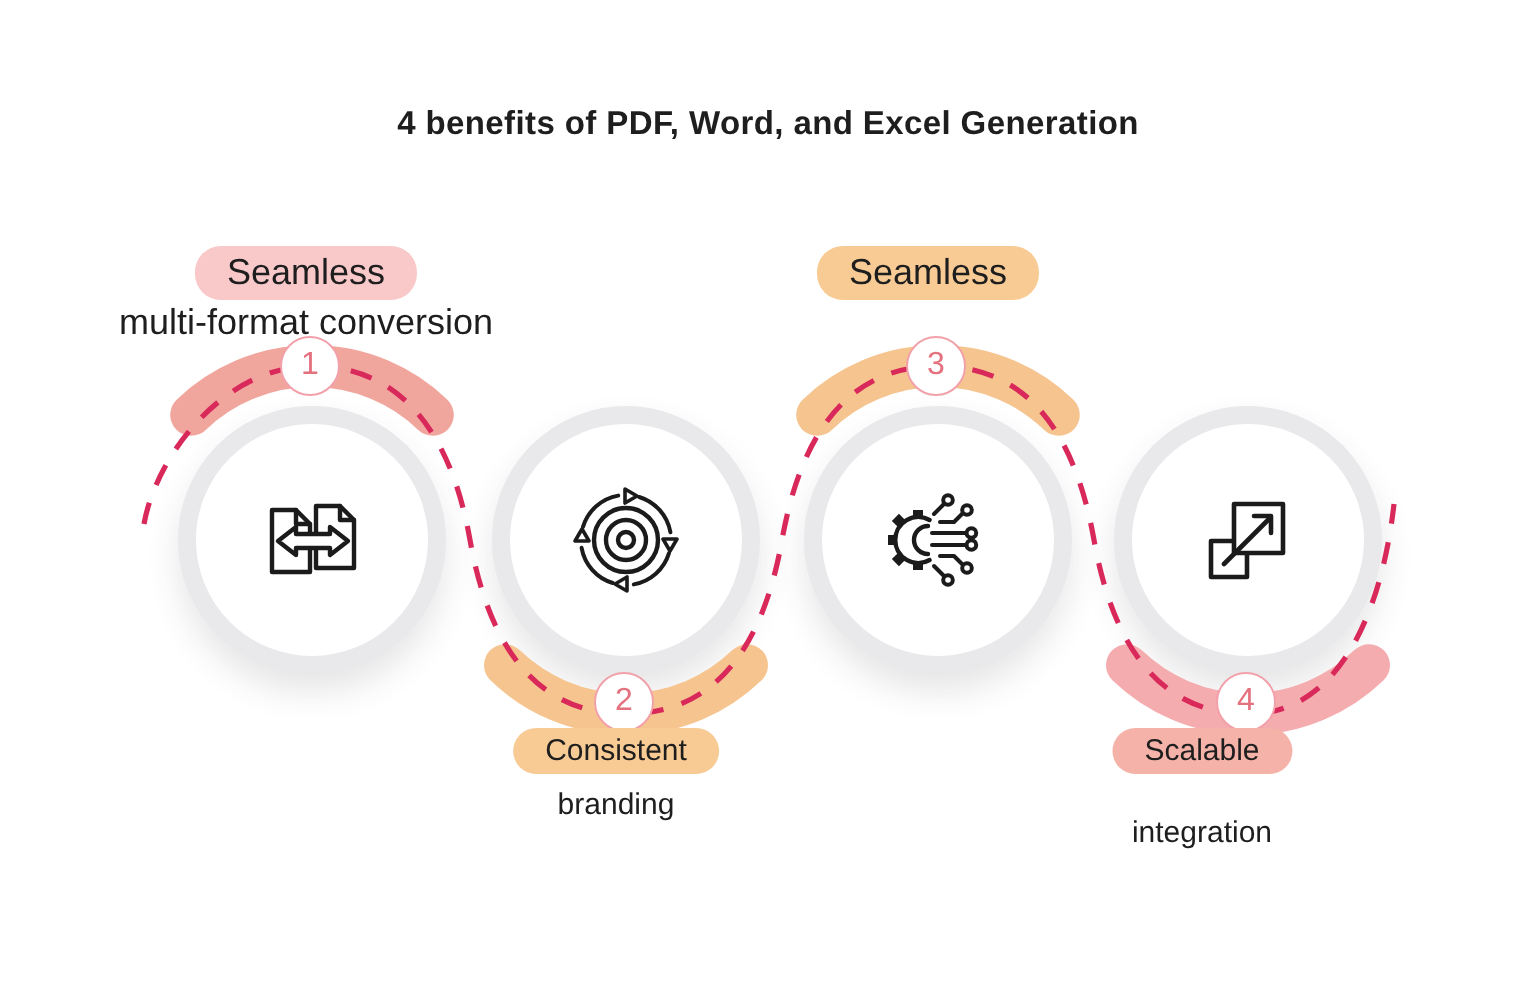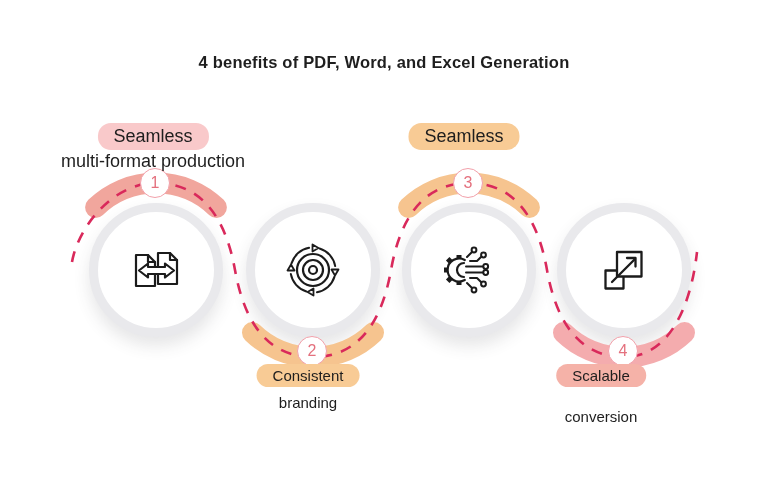--- a/index.html
+++ b/index.html
@@ -130,30 +130,30 @@
     <path class="wave" d="M 72 262 C 78 228, 112 183, 156 183 C 206 183, 227 225, 235 270 C 243 315, 263 357, 313 357 C 363 357, 383 315, 391 270 C 399 225, 419 183, 469 183 C 519 183, 539 225, 547 270 C 555 315, 575 357, 624 357 C 670 357, 691 305, 697 252" stroke="#D9295B"></path>
   </svg>
 
   <div class="badge" style="left: 140px; top: 168px; border-color: rgb(242, 160, 170); color: rgb(228, 113, 126);">1</div>
   <div class="badge" style="left: 297px; top: 336px; border-color: rgb(242, 160, 170); color: rgb(228, 113, 126);">2</div>
   <div class="badge" style="left: 453px; top: 168px; border-color: rgb(242, 160, 170); color: rgb(228, 113, 126);">3</div>
   <div class="badge" style="left: 608px; top: 336px; border-color: rgb(242, 160, 170); color: rgb(228, 113, 126);">4</div>
 
   <div class="label-top" style="left:153px;">
     <span class="pill" style="background-color: rgb(249, 201, 202);">Seamless</span>
-    <span>multi-format production</span>
+    <span>multi-format conversion</span>
   </div>
 
   <div class="label-bottom" style="left:308px;">
     <span class="pill" style="background-color: rgb(248, 203, 149);">Consistent</span>
     <span>branding</span>
   </div>
 
   <div class="label-top" style="left:464px;">
     <span class="pill" style="background-color: rgb(248, 203, 149);">Seamless</span>
   </div>
 
   <div class="label-bottom" style="left:601px;gap:21px;">
     <span class="pill" style="background-color: rgb(245, 178, 168);">Scalable</span>
-    <span>conversion</span>
+    <span>integration</span>
   </div>
 
 </div>
 
 </body></html>

